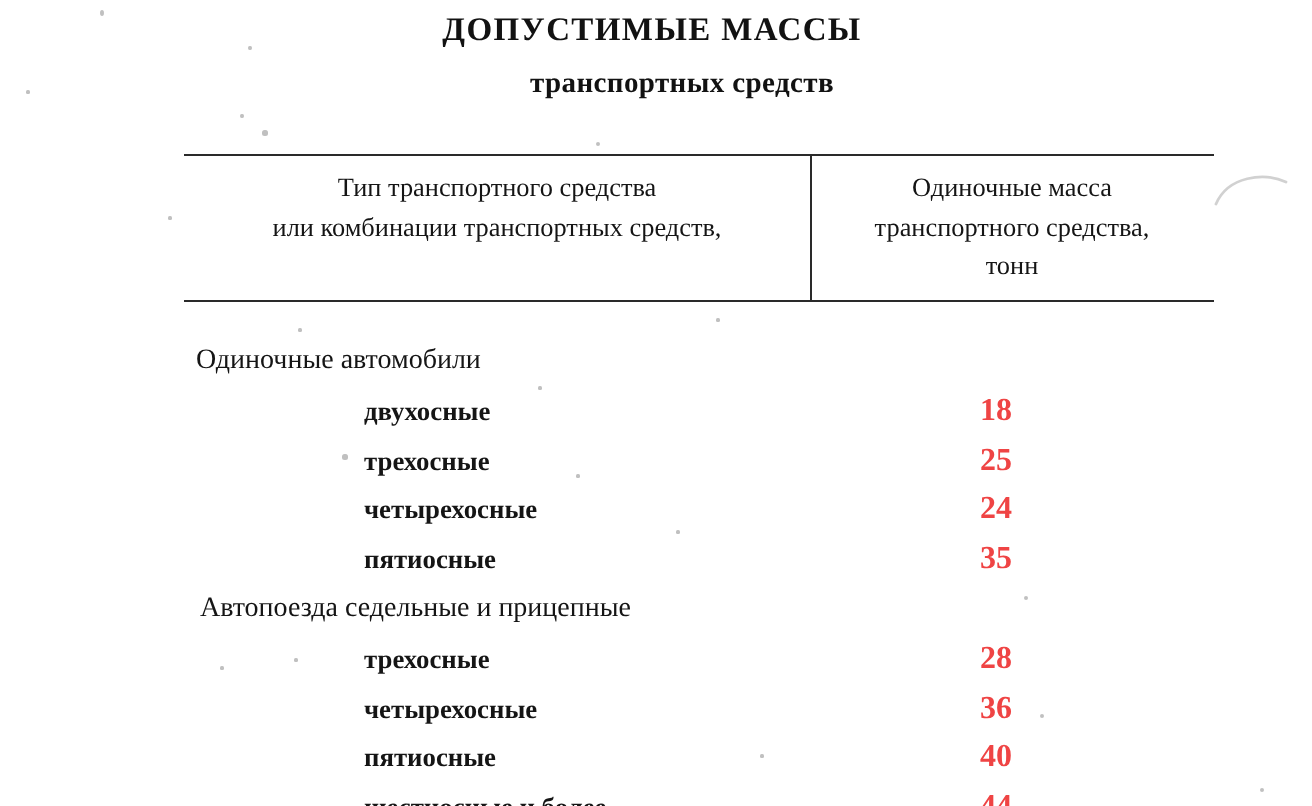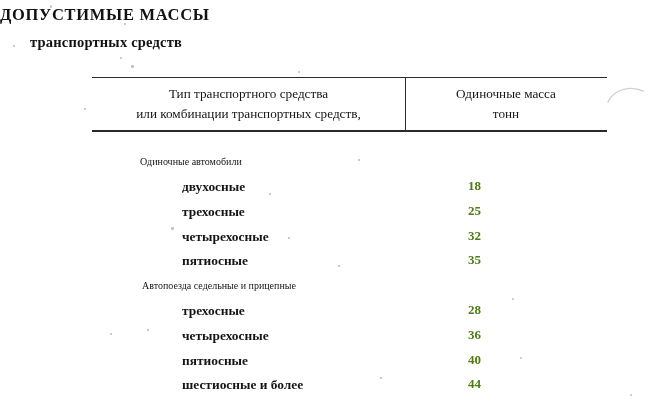--- a/index.html
+++ b/index.html
@@ -24,20 +24,21 @@
     width: 656px;
     height: 403px;
   }
 
   
   .title-block {
     position: absolute;
     left: 0;
     top: 4px;
     width: 652px;
+    text-align: center;
   }
   .doc-title {
     font-size: 16.5px;
     font-weight: bold;
     letter-spacing: 0.7px;
     line-height: 21px;
     color: #121212;
   }
   .doc-subtitle {
     font-size: 14.5px;
@@ -99,26 +100,25 @@
   .th-line {
     display: block;
     white-space: nowrap;
   }
 
   
   .tbody {
     padding-top: 18px;
   }
   .group-title {
-    font-size: 10px;
+    font-size: 14px;
     line-height: 24.6px;
     color: #151515;
     padding-left: 6px;
     white-space: nowrap;
-    margin-left: 42px;
   }
   .group-title.indent-more {
     padding-left: 8px;
   }
   .row {
     position: relative;
     height: 24.6px;
     line-height: 24.6px;
     font-weight: bold;
   }
@@ -126,23 +126,23 @@
     font-size: 13.4px;
     color: #151515;
     padding-left: 90px;
     white-space: nowrap;
   }
   .row-value {
     position: absolute;
     left: 376px;
     top: 0;
     width: 60px;
-    text-align: left;
-    font-size: 13px;
-    color: #4d7c0f;
+    text-align: center;
+    font-size: 16px;
+    color: #ef4444;
   }
 
   .group-gap {
     height: 1px;
   }
 
   
   .speck {
     position: absolute;
     background: #8d8d8d;
@@ -173,20 +173,21 @@
     <div class="thead">
       <div class="col-divider"></div>
 
       <div class="th th-type">
         <span class="th-line">Тип транспортного средства</span>
         <span class="th-line">или комбинации транспортных средств,</span>
       </div>
 
       <div class="th th-mass">
         <span class="th-line">Одиночные масса</span>
+        <span class="th-line">транспортного средства,</span>
         <span class="th-line">тонн</span>
       </div>
     </div>
 
     <div class="rule bottom"></div>
 
     <div class="tbody">
 
       <div class="group">
         <div class="group-title">Одиночные автомобили</div>
@@ -194,21 +195,21 @@
         <div class="row">
           <span class="row-label">двухосные</span>
           <span class="row-value">18</span>
         </div>
         <div class="row">
           <span class="row-label">трехосные</span>
           <span class="row-value">25</span>
         </div>
         <div class="row">
           <span class="row-label">четырехосные</span>
-          <span class="row-value">32</span>
+          <span class="row-value">24</span>
         </div>
         <div class="row">
           <span class="row-label">пятиосные</span>
           <span class="row-value">35</span>
         </div>
       </div>
 
       <div class="group-gap"></div>
 
       <div class="group">

